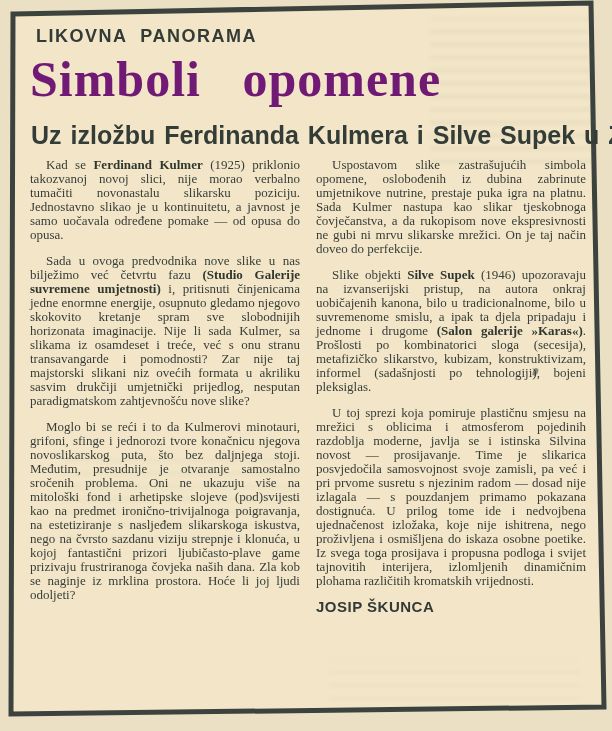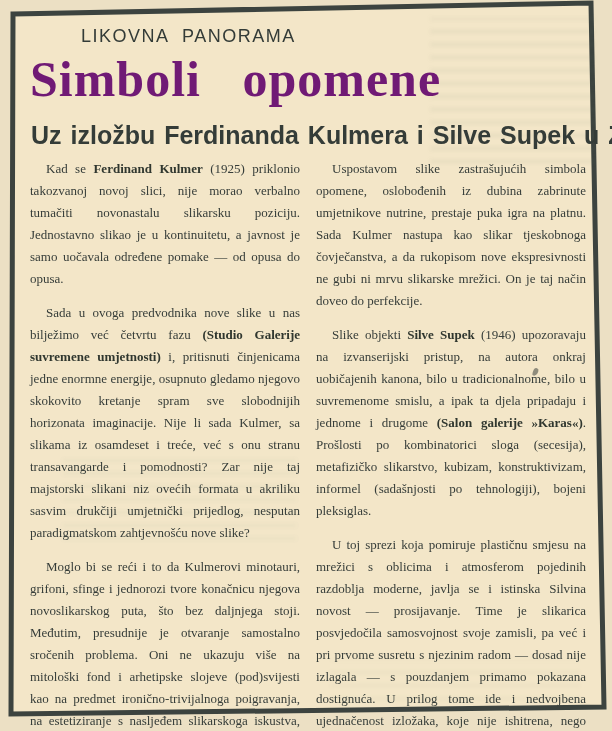--- a/index.html
+++ b/index.html
@@ -32,26 +32,25 @@
   .speck {
     position: absolute;
     width: 5px; height: 8px;
     border-radius: 60% 40% 70% 30%;
     background: rgba(60, 66, 62, 0.55);
     transform: rotate(18deg);
   }
   .kicker {
     position: absolute; left: 36px; top: 26px;
     font-family: "Liberation Sans", sans-serif;
-    font-weight: normal;
+    font-weight: bold;
     font-size: 18px;
     letter-spacing: 1.5px;
     word-spacing: 7px;
     color: #333b37;
-    margin-left: 45px;
   }
   .headline {
     position: absolute; left: 30px; top: 50px;
     font-family: "Liberation Serif", serif;
     font-weight: bold;
     font-size: 50px;
     letter-spacing: 1px;
     word-spacing: 28px;
     color: #701a75;
     white-space: nowrap;
@@ -67,21 +66,21 @@
     white-space: nowrap;
   }
   .columns {
     position: absolute; left: 30px; top: 158px;
     width: 556px; bottom: 16px;
     display: flex; gap: 16px;
   }
   .col {
     flex: 1 1 0;
     font-size: 13px;
-    line-height: 22px;
+    line-height: 14px;
     color: #363d39;
     text-align: justify;
   }
   .col p {
     margin: 0 0 12px 0;
     text-indent: 16px;
   }
   .col b { font-weight: bold; color: #30372f; }
   .byline {
     font-family: "Liberation Sans", sans-serif;

